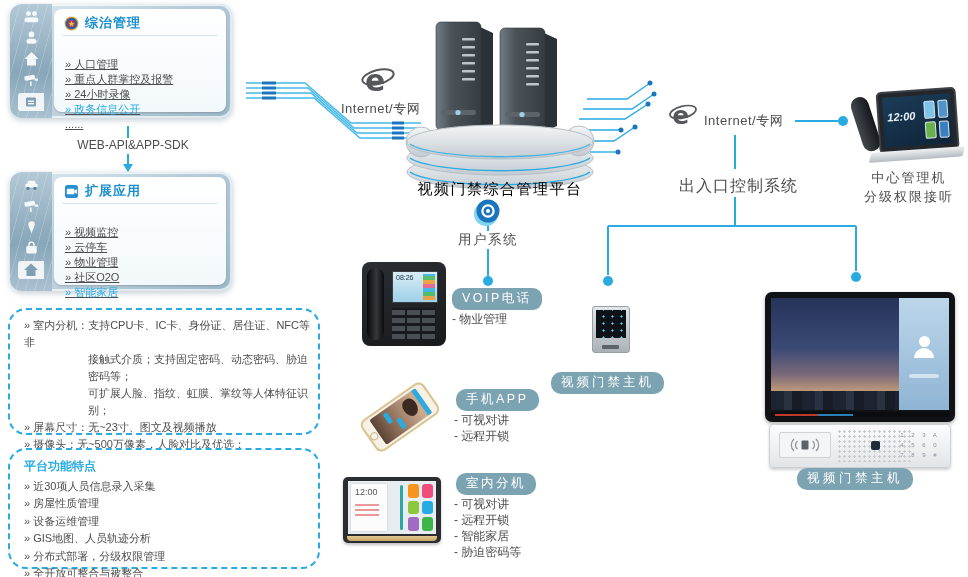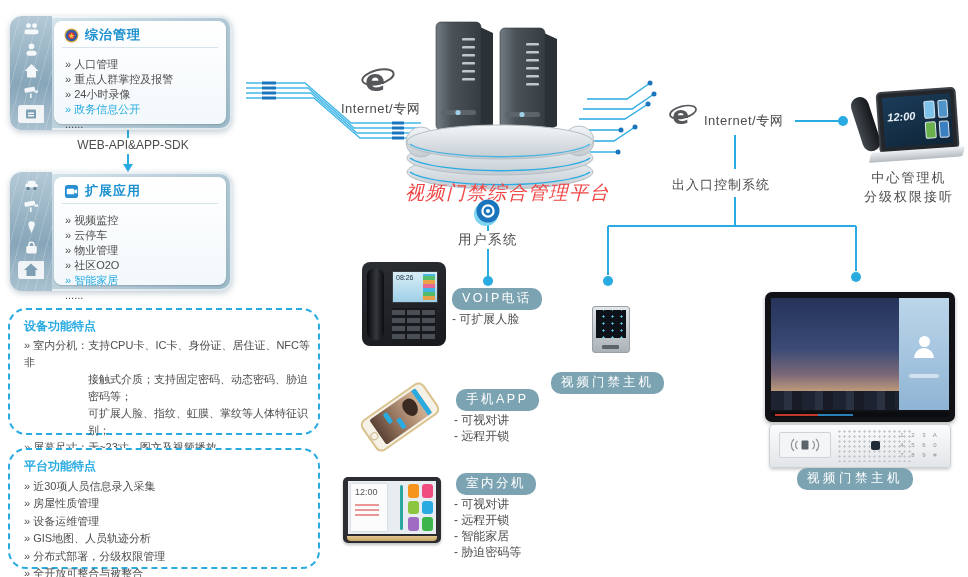--- a/index.html
+++ b/index.html
@@ -6,34 +6,34 @@
   .canvas{position:relative;width:968px;height:577px;background:#fff;overflow:hidden;
           font-family:"Liberation Sans","DejaVu Sans",sans-serif;color:#4d4d4d;}
   .abs{position:absolute;}
   svg{display:block;}
 
   
   .panel{position:absolute;left:10px;width:222px;border-radius:12px;z-index:2;
          background:linear-gradient(135deg,#dceaf2,#b7cdd9 55%,#9bb8c8);
          box-shadow:0 2px 6px rgba(80,110,130,.35), inset 0 0 0 2px rgba(255,255,255,.65);
          padding:5px 6px 6px 44px;box-sizing:border-box;}
-  #panel1{top:16px;height:114px;}
+  #panel1{top:4px;height:114px;}
   #panel2{top:172px;height:119px;}
   .panel .side{position:absolute;left:0;top:0;bottom:0;width:42px;border-radius:12px 0 0 12px;
          background:linear-gradient(180deg,#b3c9d6,#87a6b9 60%,#a9c1d0);
          background-image:repeating-linear-gradient(105deg,rgba(255,255,255,.18) 0 1px,transparent 1px 9px),
                           linear-gradient(180deg,#b3c9d6,#87a6b9 60%,#a9c1d0);}
   .side .sicon{display:block;margin:5px auto 0;width:17px;height:16px;}
   .side .sicon.sel{background:rgba(255,255,255,.85);border-radius:3px 0 0 3px;width:26px;padding:1px 0;}
   .panel .content{position:relative;height:100%;box-sizing:border-box;border-radius:8px;
          background:linear-gradient(180deg,#ffffff,#f2f8fb);padding:3px 8px;
          box-shadow:0 1px 2px rgba(0,0,0,.18);}
   .panel h3{margin:0;font-size:13px;font-weight:bold;color:#1b8fd0;display:flex;align-items:center;gap:6px;
          padding:2px 2px 3px;border-bottom:1px solid #d7e4ec;letter-spacing:1px;}
-  .panel ul{list-style:none;margin:9px 0 0;padding:0 0 0 3px;font-size:11px;line-height:15px;color:#4d4d4d;}
+  .panel ul{list-style:none;margin:21px 0 0;padding:0 0 0 3px;font-size:11px;line-height:15px;color:#4d4d4d;text-decoration:underline;}
   .panel li.hl{color:#29abe2;}
 
   
   .dashbox{position:absolute;left:8px;width:312px;box-sizing:border-box;z-index:2;
            border:2px dashed #29abe2;border-radius:18px;padding:7px 8px 6px 14px;
            font-size:11px;line-height:17px;color:#4d4d4d;background:#fff;}
   #devbox{top:308px;height:127px;}
   #platbox{top:448px;height:121px;line-height:17.5px;}
   .dashbox .btitle{color:#29abe2;font-weight:bold;font-size:12px;margin:1px 0 2px;}
   .dashbox .cont{padding-left:64px;}
@@ -291,21 +291,20 @@
         <li>» 云停车</li>
         <li>» 物业管理</li>
         <li>» 社区O2O</li>
         <li class="hl">» 智能家居</li>
         <li>......</li>
       </ul>
     </div>
   </div>
 
   <div class="dashbox" id="devbox">
-    <div class="btitle">设备功能特点</div>
     <div>» 室内分机：支持CPU卡、IC卡、身份证、居住证、NFC等非</div>
     <div class="cont">接触式介质；支持固定密码、动态密码、胁迫密码等；</div>
     <div class="cont">可扩展人脸、指纹、虹膜、掌纹等人体特征识别；</div>
     <div>» 屏幕尺寸：无~23寸、图文及视频播放</div>
     <div>» 摄像头：无~500万像素，人脸对比及优选；</div>
     <div>» 呼叫对讲：可拨号至室内机、管理中心、手机APP、电话等.</div>
   </div>
 
   <div class="dashbox" id="platbox">
     <div class="btitle">平台功能特点</div>
@@ -370,45 +369,45 @@
       <path d="M6,52 A93,17 0 0,0 186,52" fill="none" stroke="#29abe2" stroke-width="1.4"></path>
       <ellipse cx="96" cy="38" rx="93" ry="17" fill="url(#sg)" stroke="#b6bfc5"></ellipse>
       <path d="M6,38 A93,17 0 0,0 186,38" fill="none" stroke="#29abe2" stroke-width="1.4"></path>
       <circle cx="17" cy="22" r="15" fill="url(#sg)" stroke="#b6bfc5"></circle>
       <circle cx="175" cy="21" r="15" fill="url(#sg)" stroke="#b6bfc5"></circle>
       <ellipse cx="96" cy="22" rx="93" ry="17" fill="url(#sg)" stroke="#b6bfc5"></ellipse>
       <path d="M6,24 A93,17 0 0,0 186,24" fill="none" stroke="#29abe2" stroke-width="1.4" opacity=".8"></path>
     </g>
   </svg>
 
-  <div class="lbl" style="left:405px;top:180px;width:190px;text-align:center;font-size:19px;color:#ef4444;letter-spacing:1.5px;font-style:italic;">视频门禁综合管理平台</div>
+  <div class="lbl" style="left:405px;top:180px;width:190px;text-align:center;font-size:15px;color:#000000;letter-spacing:1.5px;">视频门禁综合管理平台</div>
 
   <svg class="abs gfx" style="left:473px;top:197px;" width="30" height="30" viewBox="0 0 30 30">
     <circle cx="13" cy="17" r="12" fill="#7fd4f2"></circle>
     <circle cx="15" cy="14" r="11.5" fill="#1b75bc"></circle>
     <circle cx="15" cy="14" r="5.6" fill="none" stroke="#fff" stroke-width="2.2"></circle>
     <circle cx="15" cy="14" r="2" fill="#fff"></circle>
   </svg>
   <div class="lbl" style="left:448px;top:231px;width:80px;text-align:center;font-size:13.5px;letter-spacing:1.5px;background:#fff;">用户系统</div>
 
-  <div class="lbl" style="left:672px;top:176px;width:126px;text-align:left;font-size:13px;letter-spacing:1px;">出入口控制系统</div>
+  <div class="lbl" style="left:672px;top:176px;width:126px;text-align:right;font-size:16px;letter-spacing:1px;">出入口控制系统</div>
   <div class="lbl" style="left:845px;top:168px;width:128px;text-align:center;font-size:13px;letter-spacing:2px;line-height:19px;">
     <div>中心管理机</div>
     <div>分级权限接听</div>
   </div>
 
   <div id="voipPhone" class="abs">
     <div class="vbody"></div>
     <div class="vhandset"></div>
     <div class="vscreen"><span>08:26</span><i></i></div>
     <div class="vkeys"></div>
   </div>
-  <div class="badge" style="left:452px;top:288px;">VOIP电话</div>
+  <div class="badge" style="left:452px;top:288px;border-radius:9px;">VOIP电话</div>
   <div class="feat" style="left:452px;top:311px;">
-    <div>- 可扩展人脸</div>
+    <div>- 物业管理</div>
   </div>
 
   <div id="appPhone" class="abs">
     <div class="pbody"></div>
     <div class="pscreen">
       <span class="pbtn b1"></span>
       <span class="pbtn b2"></span>
     </div>
     <div class="phome"></div>
   </div>

